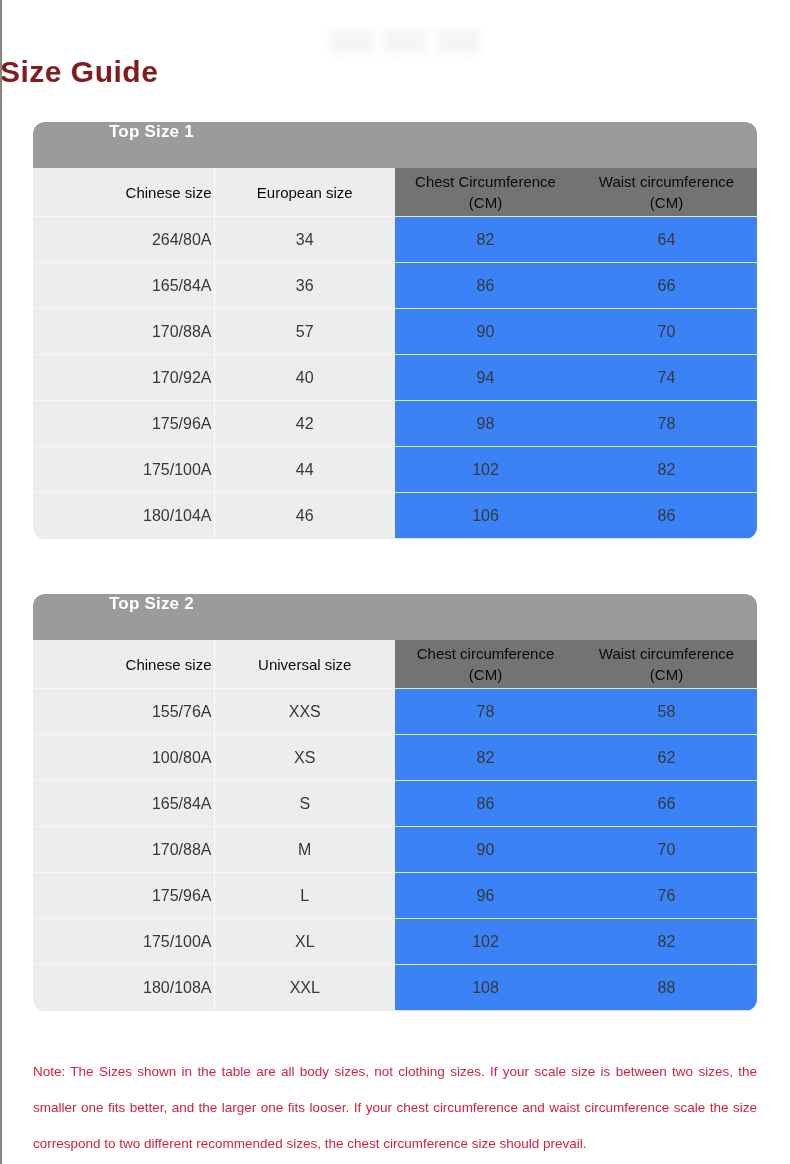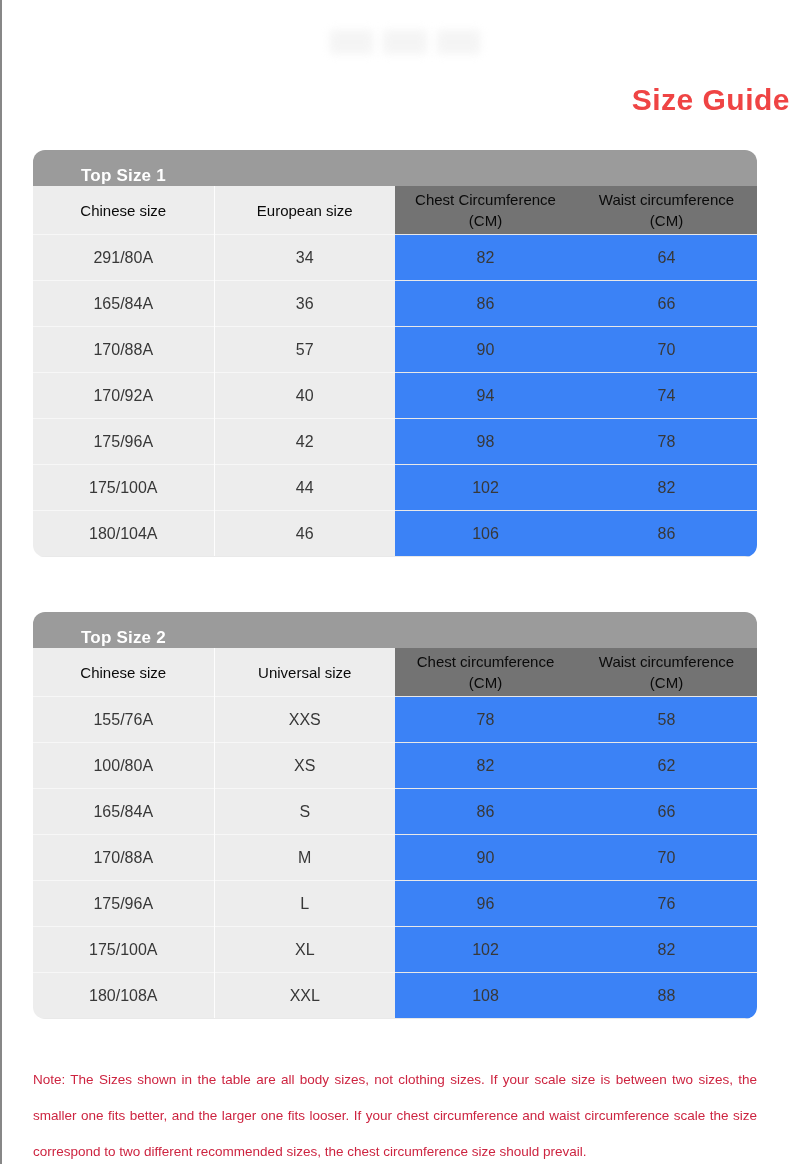--- a/index.html
+++ b/index.html
@@ -26,43 +26,43 @@
     filter: blur(4px);
     opacity: 0.55;
   }
   .watermark-ghost span {
     flex: 1;
     background: #ececec;
     border-radius: 3px;
   }
   .page-title {
     margin: 0;
-    padding-top: 82px;
-    text-align: right;
+    padding-top: 54px;
+    text-align: left;
     font-size: 30px;
     line-height: 36px;
     font-weight: 600;
-    color: #ef4444;
+    color: #7f1d1d;
     letter-spacing: 0.5px;
   }
   .card {
     width: 724px;
     margin: 0 auto;
     border-radius: 12px;
     overflow: hidden;
     background: #ffffff;
   }
   .card-1 { margin-top: 32px; }
   .card-2 { margin-top: 55px; }
   .card-bar {
-    height: 36px;
+    height: 46px;
     background: var(--bar-bg, #9b9b9b);
     display: flex;
-    align-items: flex-end;
-    padding-left: 48px;
+    align-items: flex-start;
+    padding-left: 76px;
     box-sizing: border-box;
   }
   .card-bar span {
     color: var(--bar-text, #ffffff);
     font-size: 17px;
     font-weight: 700;
     letter-spacing: 0.2px;
   }
   table.size-table {
     width: 100%;
@@ -94,20 +94,21 @@
   table.size-table th.shade,
   table.size-table td.shade {
     background: var(--shade-bg, #ededed);
   }
   table.size-table td.shade {
     border-top-color: #f7f7f7;
   }
   table.size-table th.col-0,
   table.size-table td.col-0 {
     border-right: 1px solid rgba(255,255,255,0.85);
+    text-align: right;
   }
   table.size-table tr:last-child td {
     border-bottom: 1px solid #e8e8e8;
   }
   table.size-table tr:last-child td.shade {
     border-bottom-color: #e9e9e9;
   }
   .note {
     width: 724px;
     margin: 43px auto 0 auto;
@@ -140,21 +141,21 @@
           <th class="col-0 shade">Chinese size</th>
           <th class="col-1 shade">European size</th>
           <th class="col-2">Chest Circumference
 (CM)</th>
           <th class="col-3">Waist circumference
 (CM)</th>
         </tr>
       </thead>
       <tbody>
         <tr>
-          <td class="col-0 shade">291/80A</td>
+          <td class="col-0 shade">264/80A</td>
           <td class="col-1 shade">34</td>
           <td class="col-2">82</td>
           <td class="col-3">64</td>
         </tr>
         <tr>
           <td class="col-0 shade">165/84A</td>
           <td class="col-1 shade">36</td>
           <td class="col-2">86</td>
           <td class="col-3">66</td>
         </tr>

